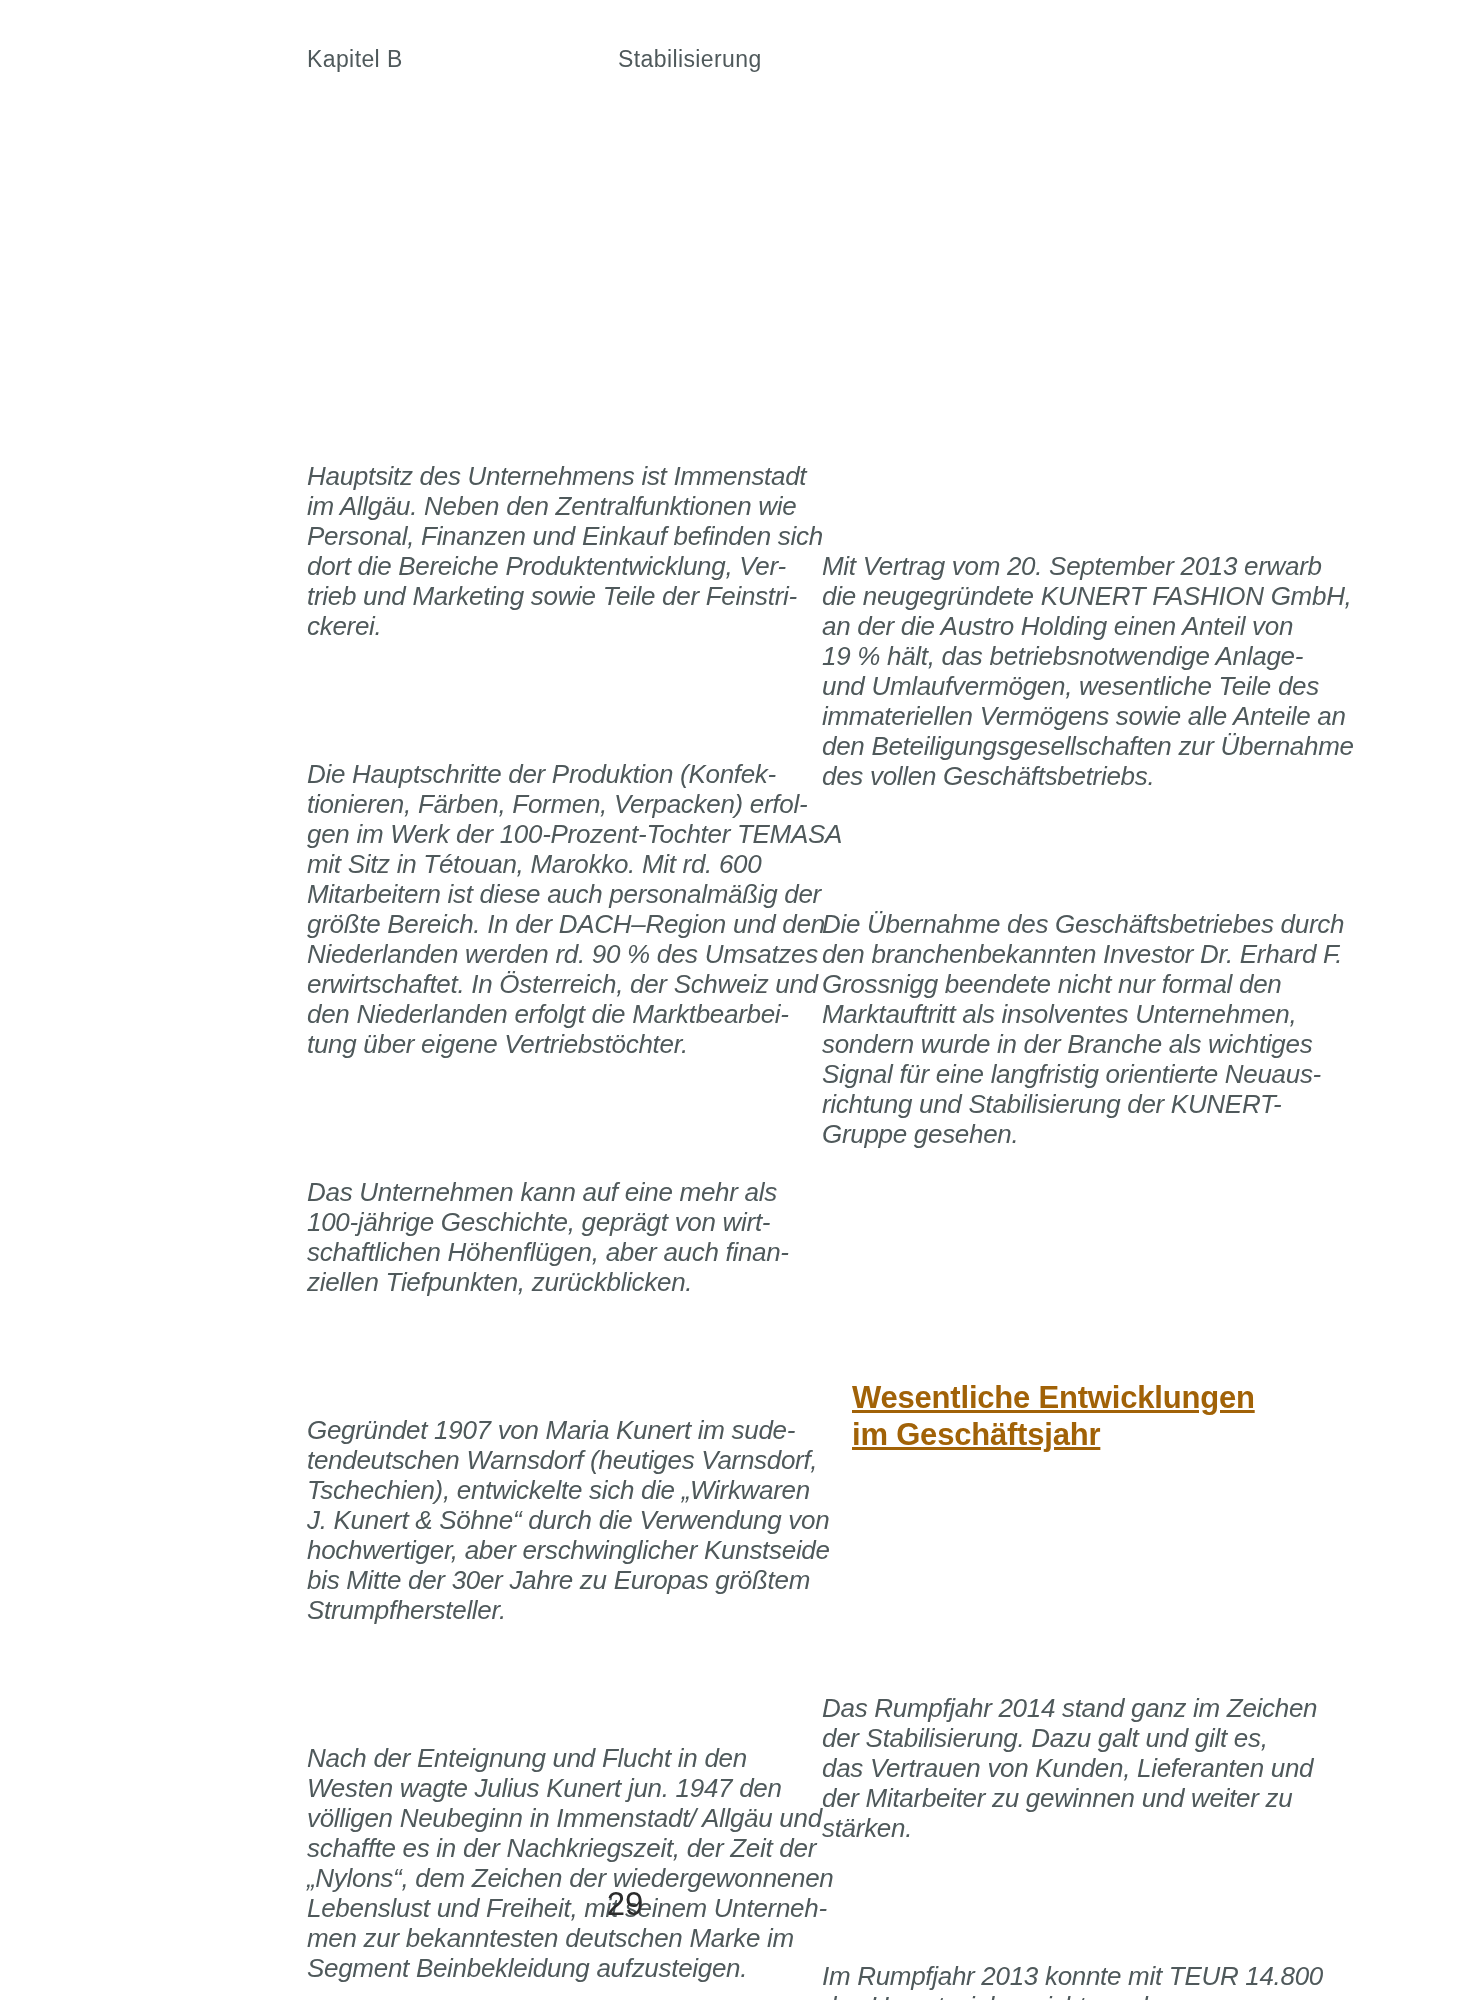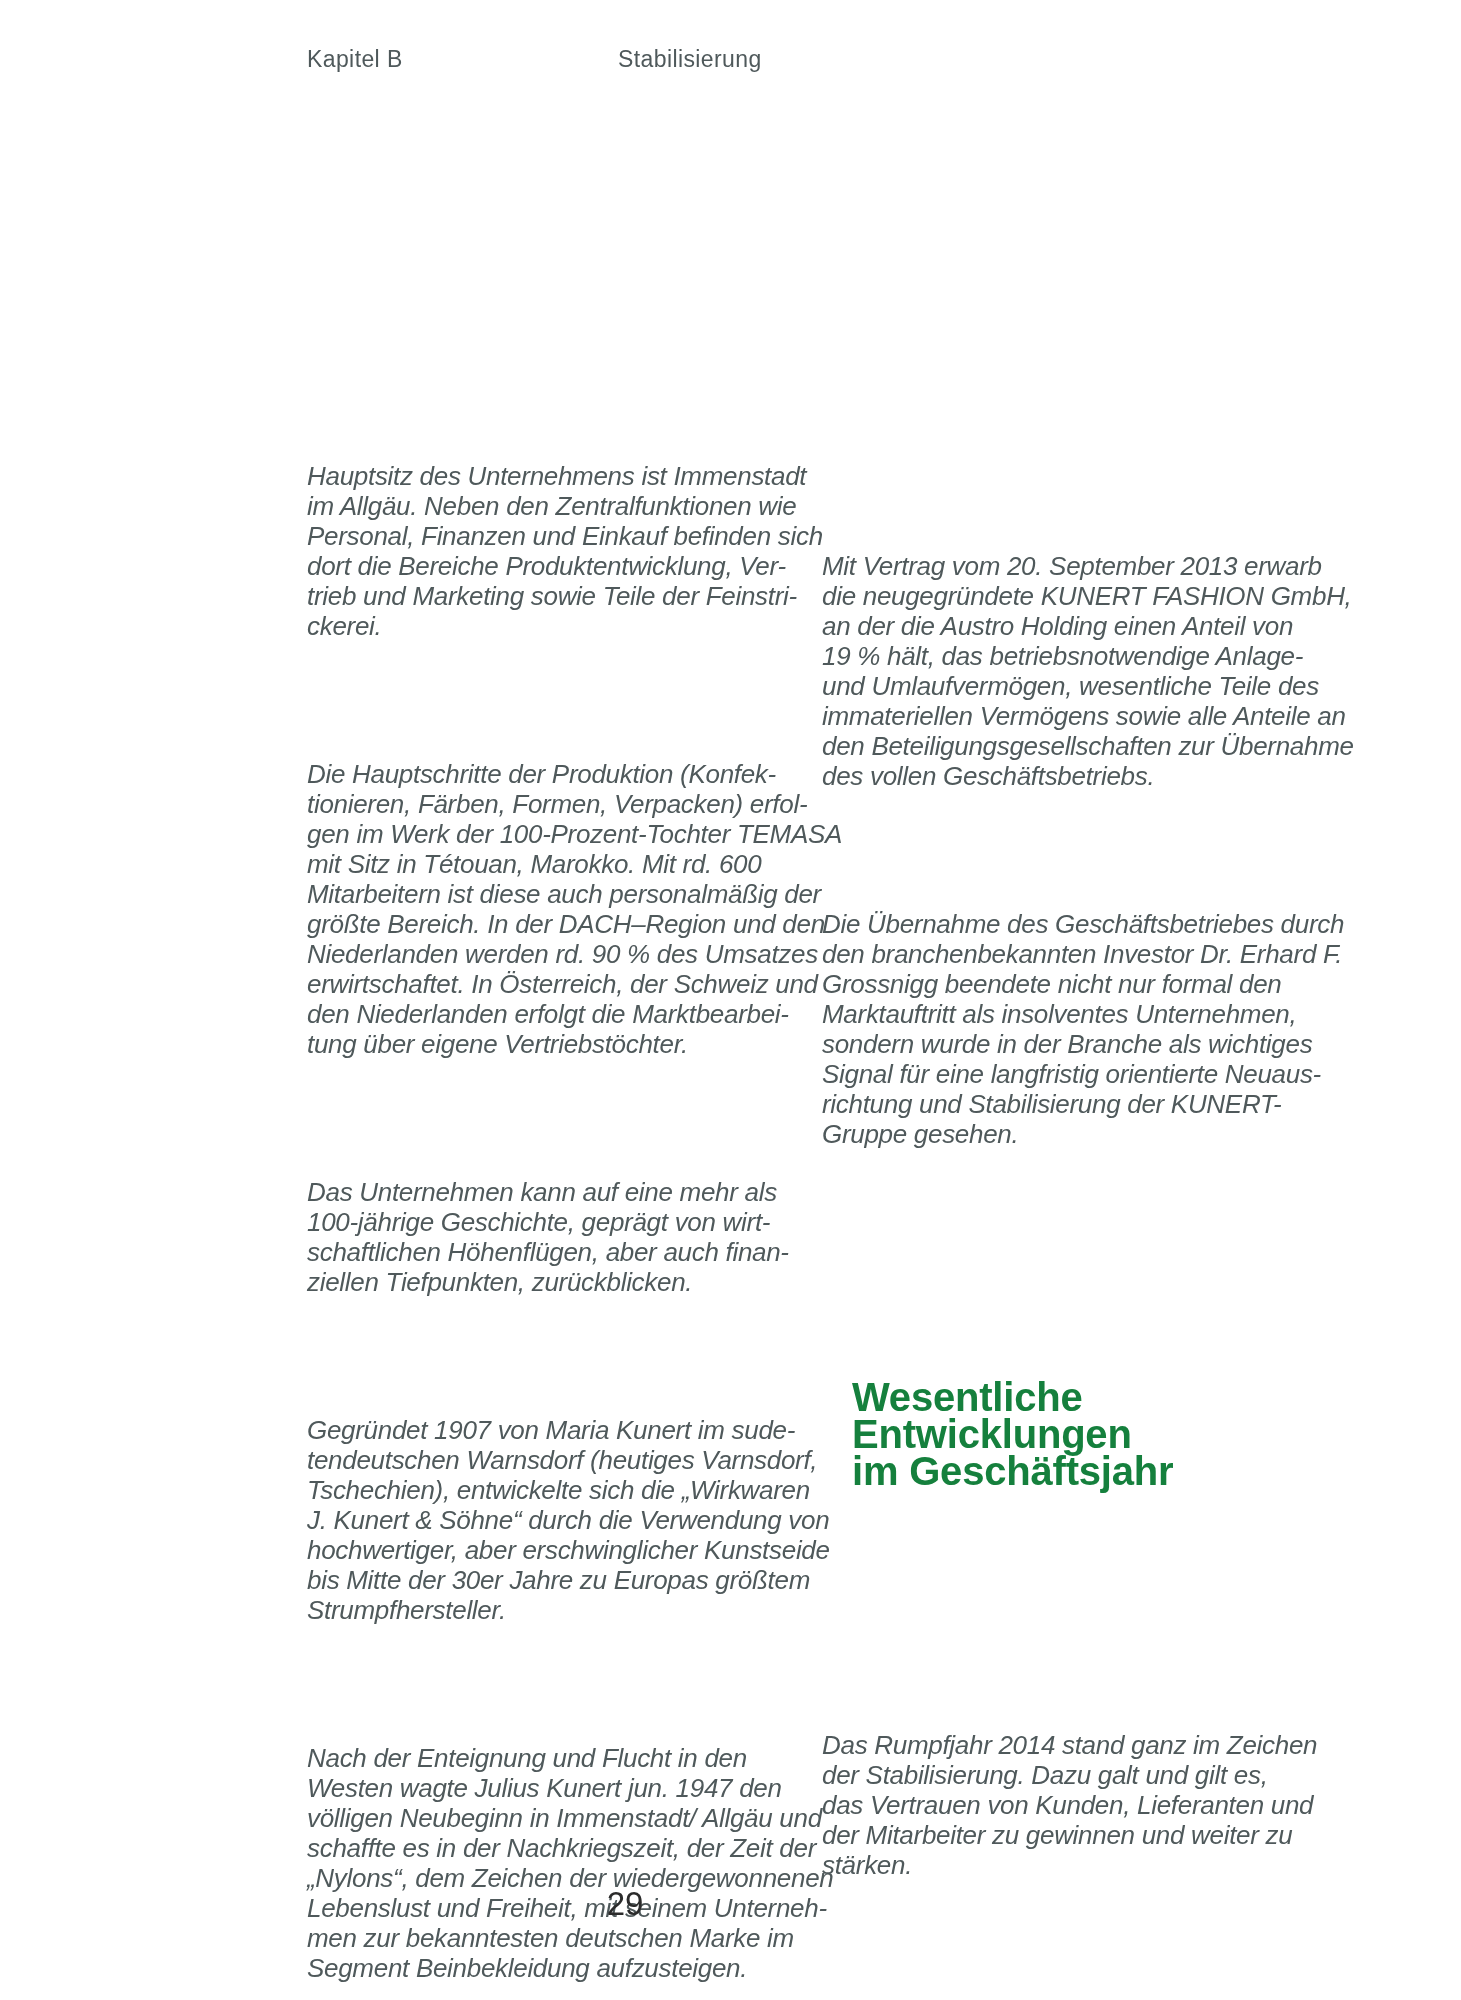--- a/index.html
+++ b/index.html
@@ -31,27 +31,28 @@
     letter-spacing: -0.3px;
     color: #4f595b;
     white-space: pre;
   }
   #left-column  { left: 307px; width: 500px; }
   #right-column { left: 822px; width: 500px; }
 
   .para { margin: 0 0 28px 0; font-style: italic; }
 
   .subheading {
-    font-size: 40px;
+    font-size: 31px;
     font-weight: bold;
     line-height: 37px;
     letter-spacing: -0.2px;
-    color: #15803d;
+    color: #a16207;
     margin: 52px 0 30px 30px;
     white-space: pre-line;
+    text-decoration: underline;
   }
 
   .pagenum {
     position: absolute;
     top: 1886px;
     left: 0;
     width: 1250px;
     text-align: center;
     font-size: 33px;
     line-height: 36px;

